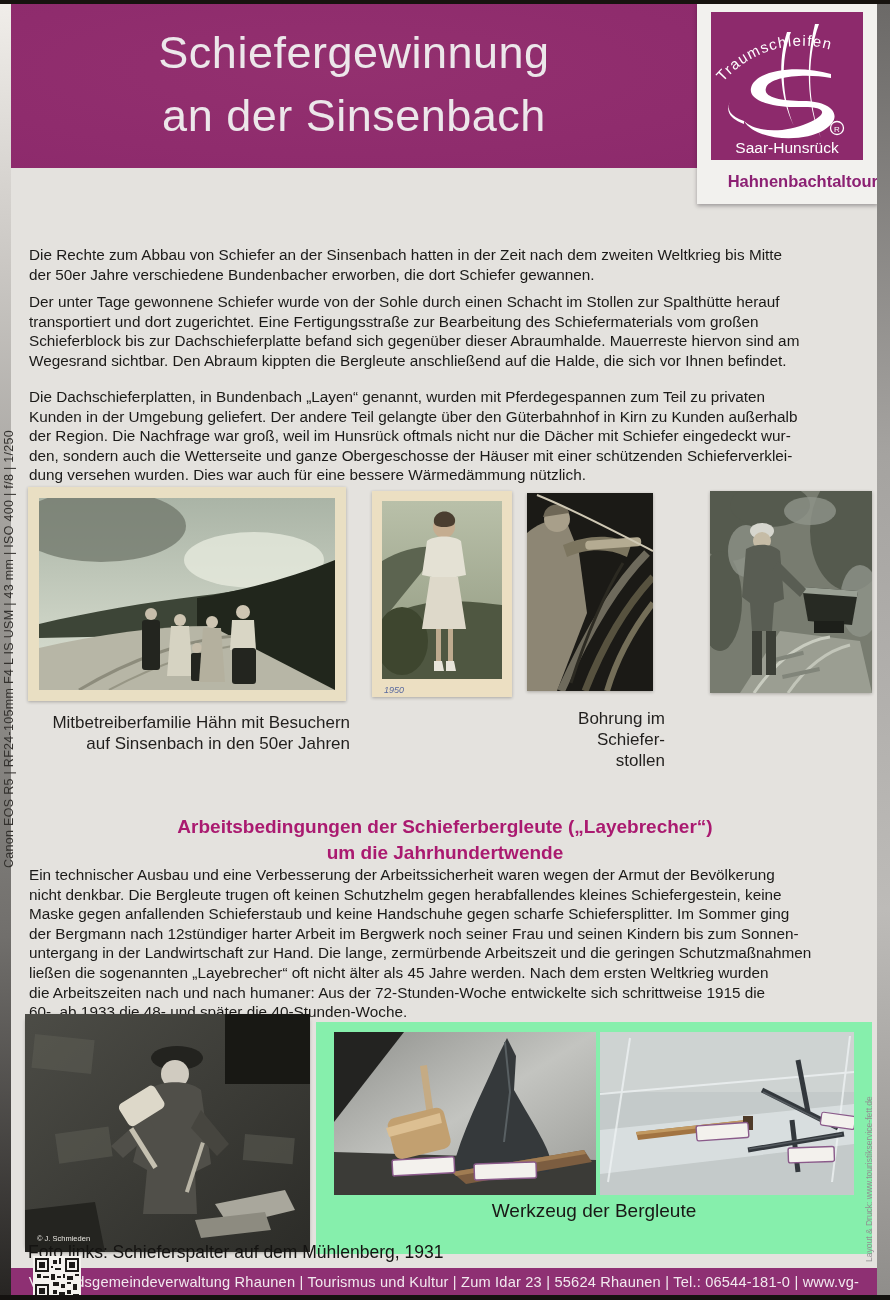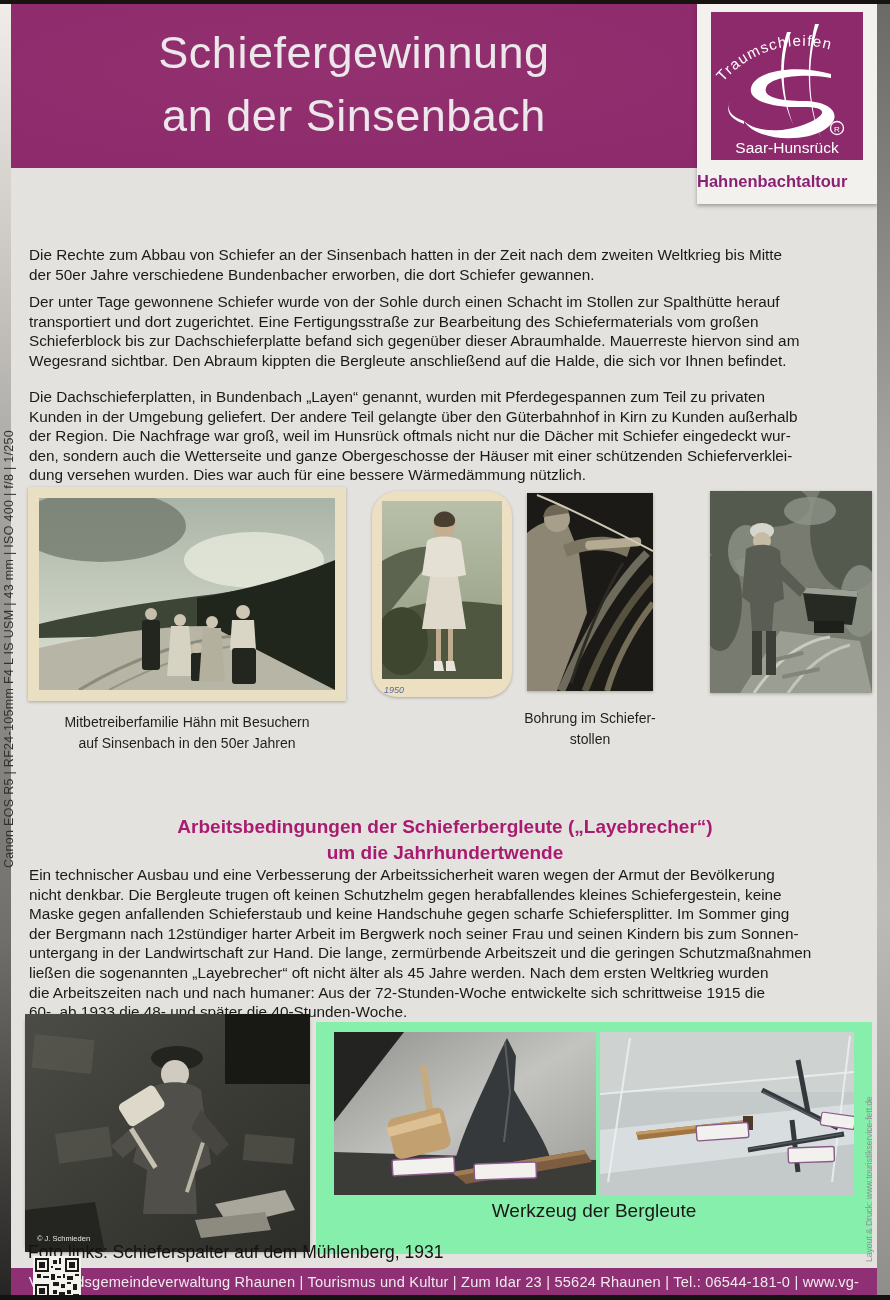--- a/index.html
+++ b/index.html
@@ -16,28 +16,28 @@
     background:linear-gradient(180deg,#6b6967 0%,#a5a3a0 35%,#bdbbb8 70%,#8f8d8a 100%);}
 
   
   .header-band{position:absolute;left:11px;top:4px;width:866px;height:164px;background:#8d2a6c;
     background:radial-gradient(120% 140% at 38% 40%, #93306f 0%, #8d2a6c 55%, #7f2260 100%);}
   .page-title{position:absolute;left:11px;top:21px;width:686px;text-align:center;color:#ece7ea;
     font-size:45px;line-height:63px;font-weight:400;letter-spacing:.5px;}
 
   .logo-card{position:absolute;left:697px;top:3px;width:181px;height:201px;background:#f2f1ee;
     box-shadow:0 2px 4px rgba(30,20,30,.35);z-index:5;}
-  .logo-tour{position:absolute;left:0;top:169px;width:100%;text-align:left;color:#8c2173;
+  .logo-tour{position:absolute;left:0;top:169px;width:100%;text-align:right;color:#8c2173;
     font-weight:bold;font-size:16.5px;}
 
   
   .para{position:absolute;left:29px;width:834px;color:#1b1a18;font-size:15.3px;line-height:19.6px;margin-top:16px;}
   .p1{top:229px;} .p2{top:276px;} .p3{top:371px;}
 
-  .caption{position:absolute;text-align:center;color:#211f1d;font-size:14px;line-height:21px;}
+  .caption{position:absolute;text-align:right;color:#211f1d;font-size:17px;line-height:21px;}
   .cap1{left:24px;top:712px;width:326px;}
   .cap2{left:352px;top:712px;width:182px;}
   .cap3{left:515px;top:708px;width:150px;}
   .cap4{left:698px;top:708px;width:184px;}
 
   .section-heading{position:absolute;left:29px;top:786px;width:832px;text-align:center;
     color:#aa1a70;font-weight:bold;font-size:19px;line-height:26px;margin-top:28px;}
   .p4{top:849px;}
 
   
@@ -133,21 +133,21 @@
           <rect x="152" y="155" width="12" height="28" rx="2"></rect>
         <circle cx="173" cy="124" r="6" fill="#cec5b2"></circle>
           <path d="M164 130 L182 130 L186 184 L160 184 Z" fill="#b4b09e"></path>
         <circle cx="204" cy="114" r="7" fill="#cfc6b3"></circle>
           <path d="M193 122 L215 122 L217 152 L191 152 Z" fill="#d9d6c5"></path>
         <rect x="193" y="150" width="24" height="36" rx="3"></rect>
       </g>
     </svg>
   </div>
 
-  <div class="photo deckle2" style="left:372px;top:491px;border-radius:25px;">
+  <div class="photo deckle2" style="left:372px;top:491px;">
     <svg width="120" height="178" viewBox="0 0 120 178">
       <defs>
           <linearGradient id="sky2" x1="0" y1="0" x2="0" y2="1">
         <stop offset="0" stop-color="#b9c0a9"></stop>
             <stop offset="1" stop-color="#8f977e"></stop>
           </linearGradient>
         </defs>
       <rect width="120" height="178" fill="url(#sky2)"></rect>
       <path d="M0 60 C20 48 40 44 60 46 L0 120 Z" fill="#5c6450"></path>
       <path d="M0 120 C30 100 60 96 120 104 L120 178 L0 178 Z" fill="#4f5741"></path>

